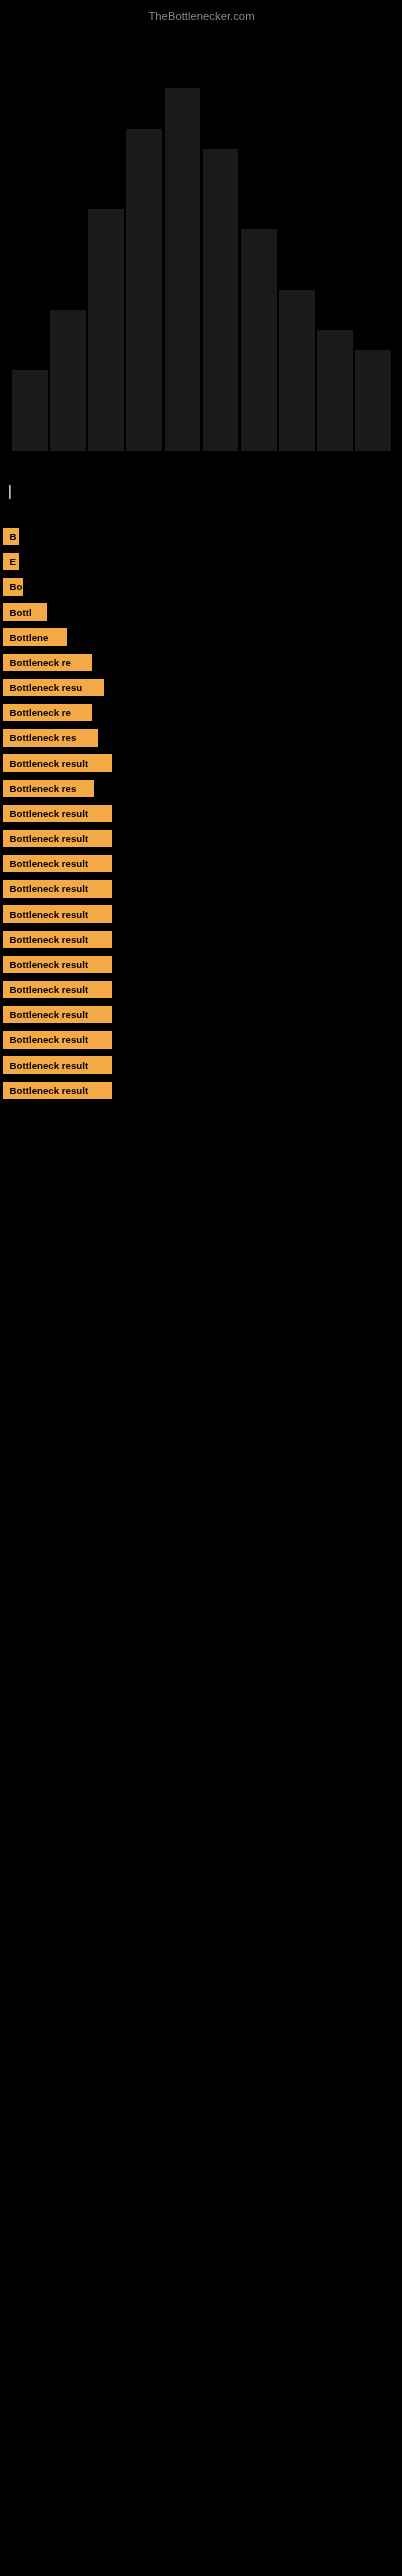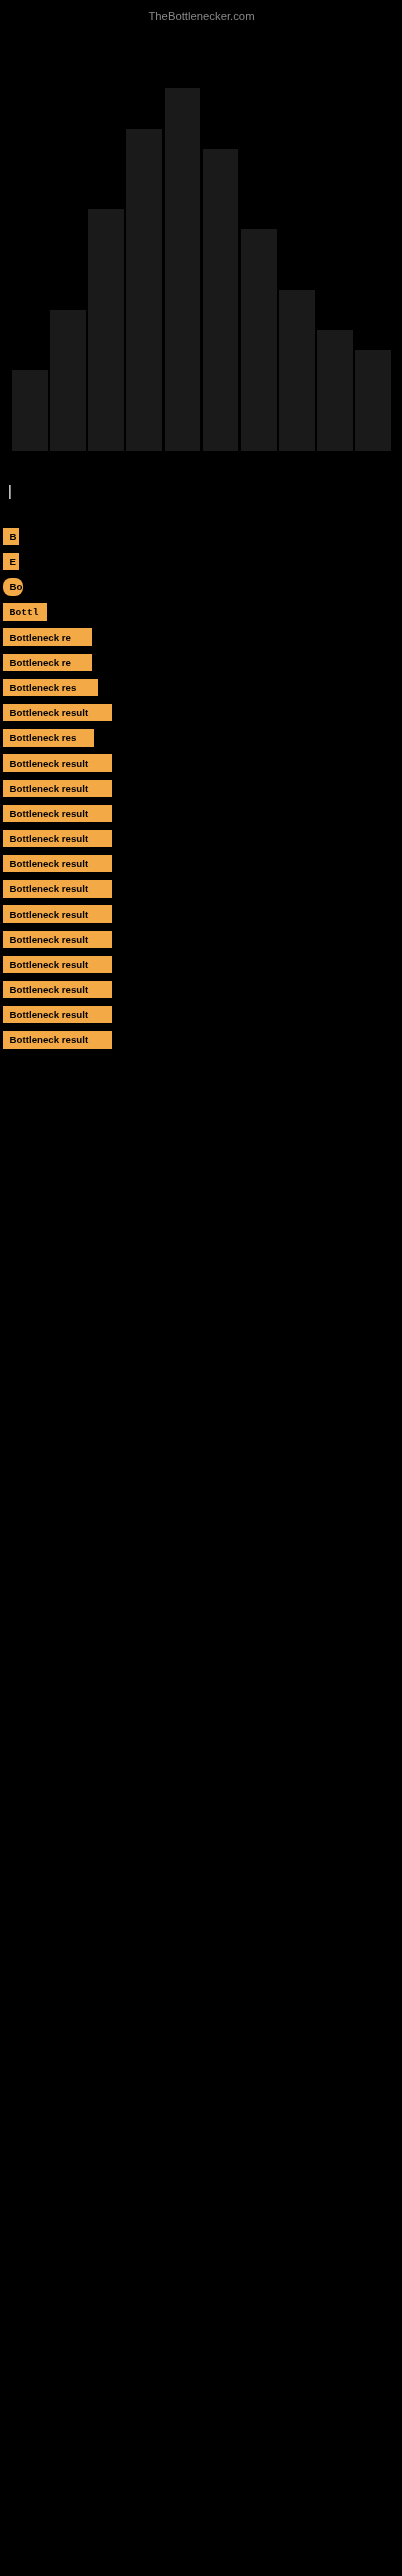--- a/index.html
+++ b/index.html
@@ -48,21 +48,21 @@
       background-color: #F4A947;
       color: #000000;
       font-size: 9.7px;
       font-weight: bold;
       padding: 3.2px 6.4px;
       white-space: nowrap;
     }
 
     
     .w-20 { width: 16px; overflow: hidden; }
-    .w-25 { width: 20px; overflow: hidden; border-radius: 8px; }
+    .w-25 { width: 20px; overflow: hidden; }
   </style>
 </head>
 <body>
 
 <div style="position:relative; height:24px; background:#000;">
   <span class="site-title">TheBottlenecker.com</span>
 </div>
 
 <div class="black-section">
 
@@ -95,29 +95,35 @@
 
   <div class="bottleneck-item">
     <span class="bottleneck-label w-20">E</span>
   </div>
 
   <div class="bottleneck-item">
     <span class="bottleneck-label w-25">Bo</span>
   </div>
 
   <div class="bottleneck-item">
-    <span class="bottleneck-label" style="width:44px; overflow:hidden; display:inline-block;font-family:Liberation Mono, monospace;">Bottl</span>
+    <span class="bottleneck-label" style="width:44px; overflow:hidden; display:inline-block;">Bottl</span>
   </div>
 
 
+  <div class="bottleneck-item">
+    <span class="bottleneck-label" style="width:64px; overflow:hidden; display:inline-block;">Bottlene</span>
+  </div>
 
   <div class="bottleneck-item">
     <span class="bottleneck-label" style="width:89px; overflow:hidden; display:inline-block;">Bottleneck re</span>
   </div>
 
+  <div class="bottleneck-item">
+    <span class="bottleneck-label" style="width:101px; overflow:hidden; display:inline-block;">Bottleneck resu</span>
+  </div>
 
   <div class="bottleneck-item">
     <span class="bottleneck-label" style="width:89px; overflow:hidden; display:inline-block;">Bottleneck re</span>
   </div>
 
   <div class="bottleneck-item">
     <span class="bottleneck-label" style="width:95px; overflow:hidden; display:inline-block;">Bottleneck res</span>
   </div>
 
 

